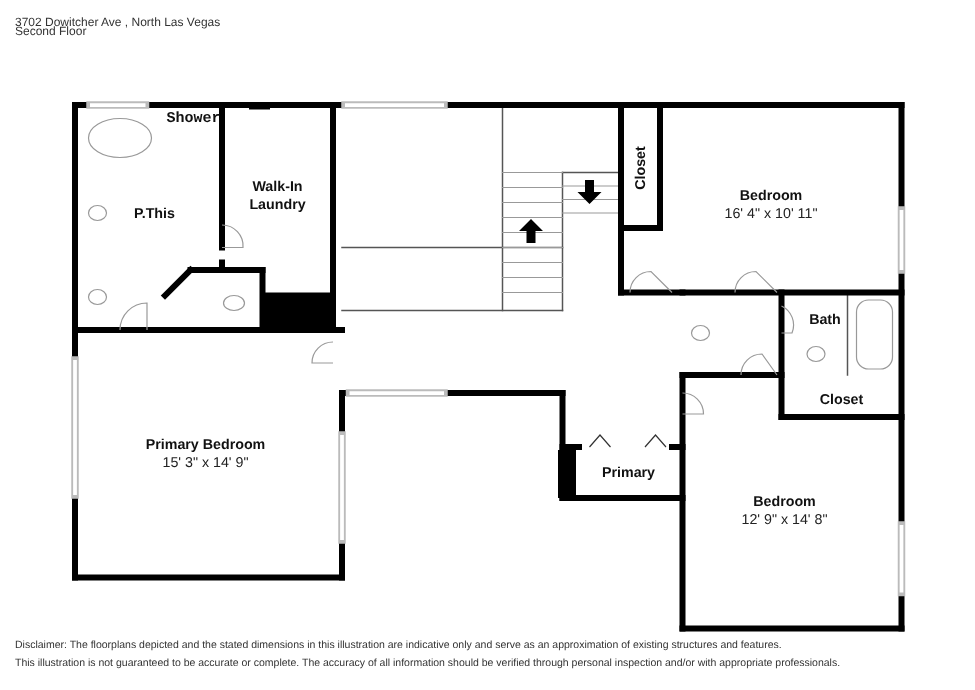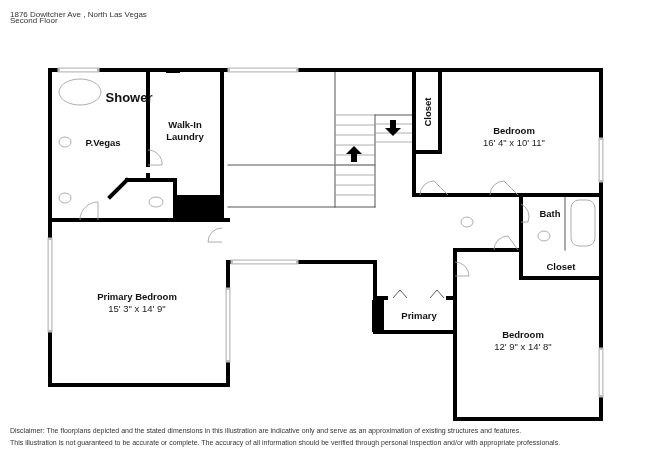--- a/index.html
+++ b/index.html
@@ -11,21 +11,21 @@
   .room-label { position:absolute; text-align:center; font-weight:bold; font-size:9.5px; color:#111; line-height:12px; white-space:nowrap; transform:translate(-50%,-50%); }
   .room-dim { display:block; font-weight:normal; font-size:9.5px; color:#222; }
   .vert { transform:translate(-50%,-50%) rotate(-90deg); }
   .disc { position:absolute; left:10px; font-size:7px; color:#333; white-space:nowrap; }
   #disc1 { top:427px; }
   #disc2 { top:439px; }
 </style>
 </head>
 <body>
 
-<div id="addr" class="hdr">1876 Dowitcher Ave , North Las Vegas</div>
+<div id="addr" class="hdr">3702 Dowitcher Ave , North Las Vegas</div>
 <div id="floor" class="hdr">Second Floor</div>
 
 <svg class="plan" width="650" height="460">
 
   <g id="g-thin">
       <line x1="228" y1="165" x2="375" y2="165" stroke="#555555" stroke-width="1" stroke-linecap="square"></line>
       <line x1="335" y1="70" x2="335" y2="207" stroke="#555555" stroke-width="1" stroke-linecap="square"></line>
       <line x1="375" y1="115" x2="375" y2="207" stroke="#555555" stroke-width="1" stroke-linecap="square"></line>
       <line x1="228" y1="207" x2="375" y2="207" stroke="#555555" stroke-width="1" stroke-linecap="square"></line>
       <line x1="375" y1="115" x2="414" y2="115" stroke="#555555" stroke-width="1" stroke-linecap="square"></line>
@@ -114,22 +114,22 @@
       <line x1="230" y1="70" x2="296" y2="70" stroke="#fff" stroke-width="2.5"></line>
       <line x1="50" y1="240" x2="50" y2="330" stroke="#fff" stroke-width="2.5"></line>
       <line x1="228" y1="290" x2="228" y2="360" stroke="#fff" stroke-width="2.5"></line>
       <line x1="601" y1="140" x2="601" y2="180" stroke="#fff" stroke-width="2.5"></line>
       <line x1="601" y1="350" x2="601" y2="395" stroke="#fff" stroke-width="2.5"></line>
       <line x1="233" y1="262" x2="296" y2="262" stroke="#fff" stroke-width="2.5"></line>
     </g>
   </svg>
 
 <div id="rooms">
-    <div class="room-label" style="left: 129px; top: 98px; font-size: 13px;"><span style="white-space: pre;">Shower</span></div>
-    <div class="room-label" style="left: 103px; top: 143px;"><span style="white-space: pre;">P.Vegas</span></div>
+    <div class="room-label" style="left: 129px; top: 80px; font-size: 10px; font-family: Liberation Mono, monospace;"><span style="white-space: pre;">Shower</span></div>
+    <div class="room-label" style="left: 103px; top: 143px;"><span style="white-space: pre;">P.This</span></div>
     <div class="room-label" style="left: 185px; top: 131px;"><span style="white-space: pre;">Walk-In
 Laundry</span></div>
     <div class="room-label vert" style="left: 428px; top: 112px;"><span style="white-space: pre;">Closet</span></div>
     <div class="room-label" style="left: 514px; top: 137px;"><span style="white-space: pre;">Bedroom</span><span class="room-dim">16' 4" x 10' 11"</span></div>
     <div class="room-label" style="left: 550px; top: 214px;"><span style="white-space: pre;">Bath</span></div>
     <div class="room-label" style="left: 561px; top: 267px;"><span style="white-space: pre;">Closet</span></div>
     <div class="room-label" style="left: 137px; top: 303px;"><span style="white-space: pre;">Primary Bedroom</span><span class="room-dim">15' 3" x 14' 9"</span></div>
     <div class="room-label" style="left: 419px; top: 316px;"><span style="white-space: pre;">Primary</span></div>
     <div class="room-label" style="left: 523px; top: 341px;"><span style="white-space: pre;">Bedroom</span><span class="room-dim">12' 9" x 14' 8"</span></div>
   </div>

